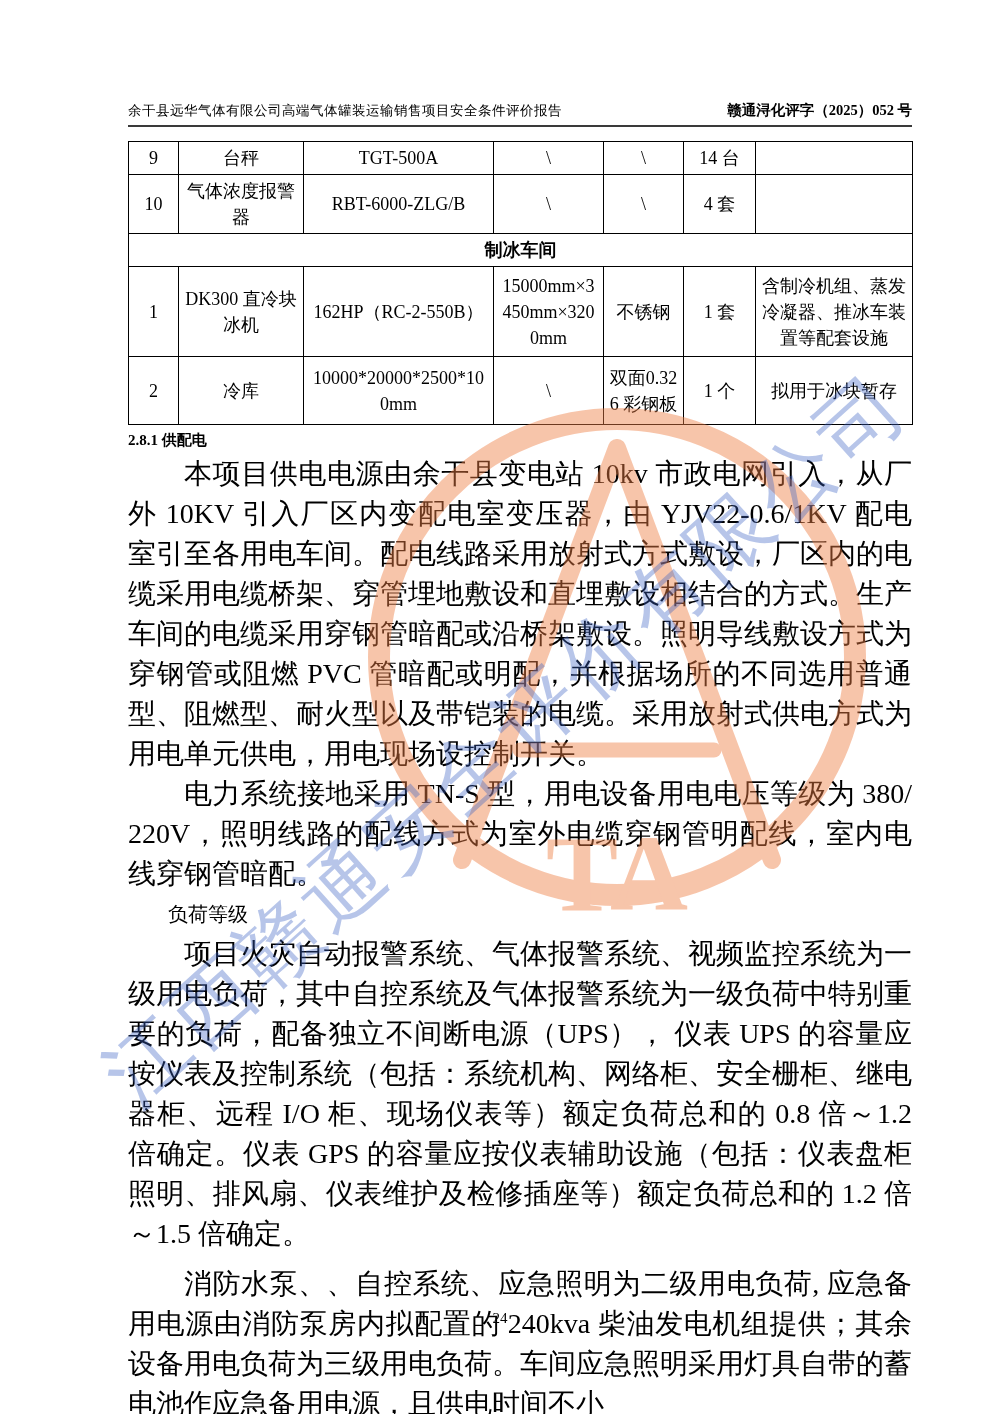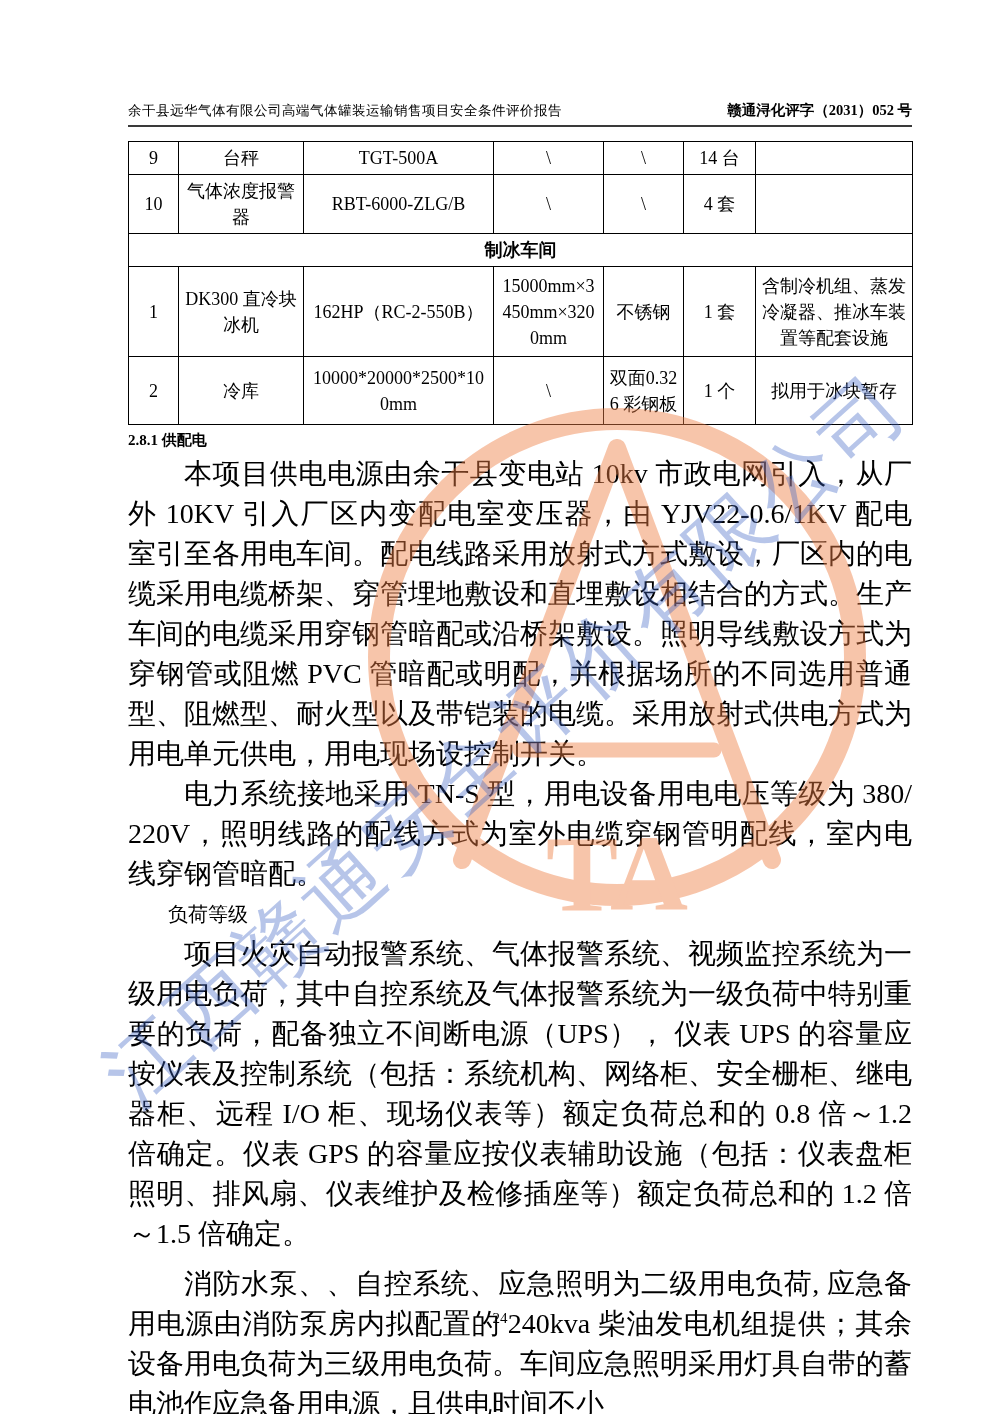--- a/index.html
+++ b/index.html
@@ -46,21 +46,21 @@
     transform-origin:0 50%; font-size:82px; letter-spacing:5px; white-space:nowrap;
     color:#3a62c4; opacity:0.36; font-family:"Liberation Serif","DejaVu Serif",serif; }
 </style>
 </head>
 <body>
 
 <div class="content">
 
   <div class="doc-header">
     <span class="hl">余干县远华气体有限公司高端气体罐装运输销售项目安全条件评价报告</span>
-    <span class="hr">赣通浔化评字（2031）052 号</span>
+    <span class="hr">赣通浔化评字（2025）052 号</span>
   </div>
 
   <table class="equip">
     <colgroup>
       <col style="width:50px">
         <col style="width:125px">
         <col style="width:190px">
       <col style="width:110px">
         <col style="width:80px">
         <col style="width:72px">

